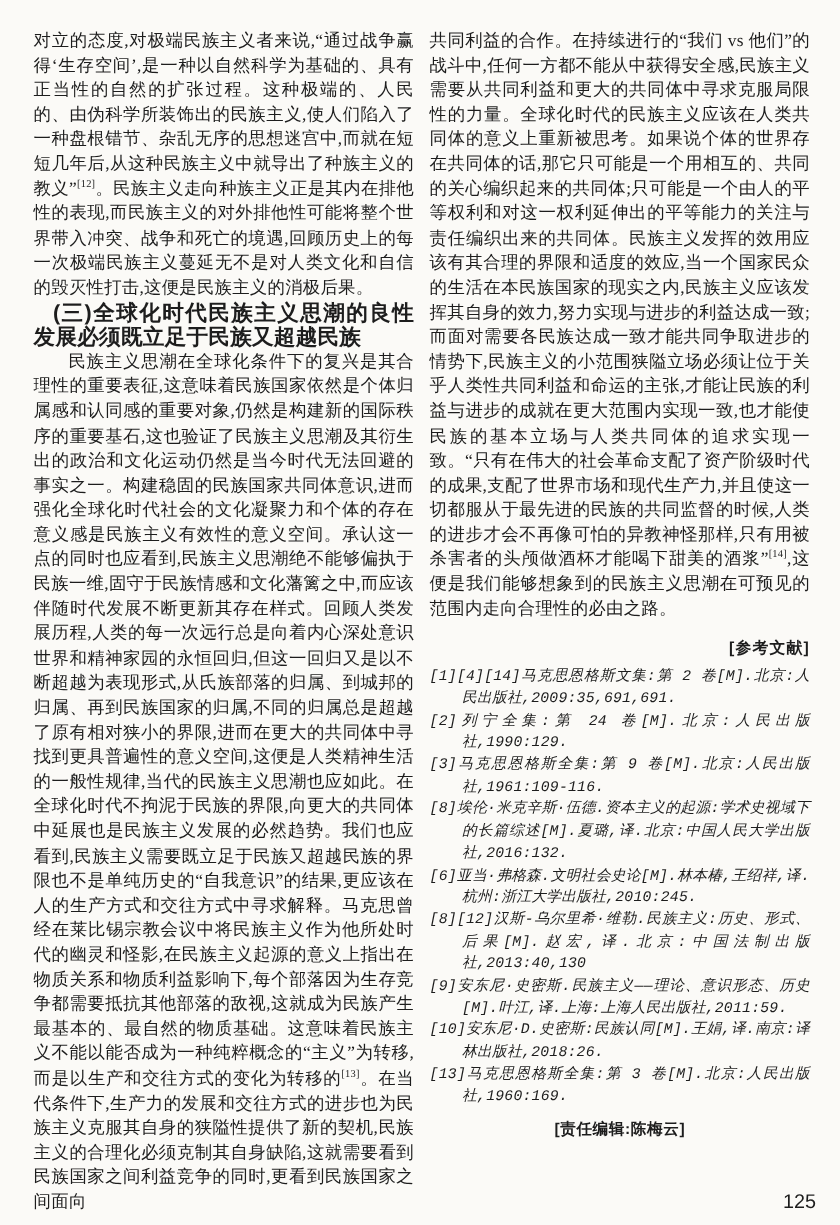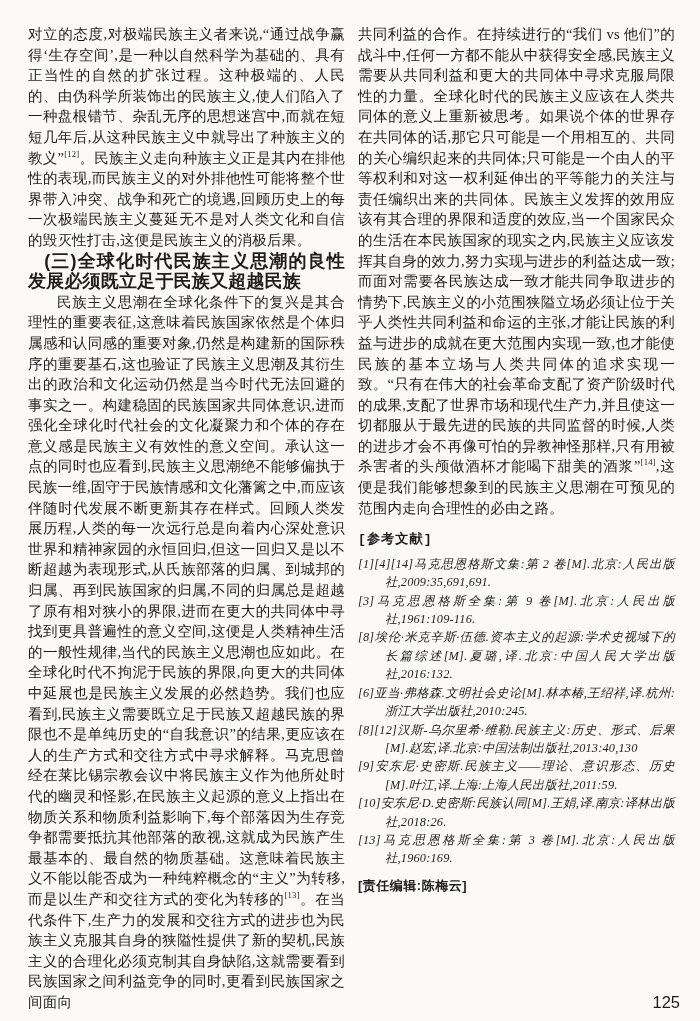--- a/index.html
+++ b/index.html
@@ -49,44 +49,45 @@
     text-indent: 0.9em;
     margin: 0;
     letter-spacing: 0.2px;
   }
   sup {
     font-size: 0.60em;
     line-height: 0;
     vertical-align: super;
   }
   .refs-heading {
-    font-family: Liberation Mono, monospace;
+    font-family: Liberation Sans, sans-serif;
     font-weight: bold;
     font-size: 13.2px;
-    text-align: left;
+    text-align: right;
     margin: 12px 0 4px 0;
     letter-spacing: 1px;
   }
   .refs {
     font-size: 12.3px;
     line-height: 18.4px;
     font-style: italic;
     letter-spacing: 0.2px;
   }
   .ref-item {
     padding-left: 2.2em;
     text-indent: -2.2em;
     margin: 0;
     text-align: justify;
+    font-family: Liberation Mono, monospace;
   }
   .editor-note {
     font-family: "Liberation Sans", "DejaVu Sans", sans-serif;
     font-weight: bold;
     font-size: 13px;
-    text-align: left;
+    text-align: center;
     margin-top: 8px;
     letter-spacing: 0.5px;
   }
   .page-number {
     position: absolute;
     right: 20px;
     bottom: 9px;
     font-size: 16.5px;
     font-family: Liberation Sans, sans-serif;
     color: #1d1d1d;
@@ -105,20 +106,21 @@
 
   <div class="col">
     <p class="cont body-text">共同利益的合作。在持续进行的“我们 vs 他们”的战斗中,任何一方都不能从中获得安全感,民族主义需要从共同利益和更大的共同体中寻求克服局限性的力量。全球化时代的民族主义应该在人类共同体的意义上重新被思考。如果说个体的世界存在共同体的话,那它只可能是一个用相互的、共同的关心编织起来的共同体;只可能是一个由人的平等权利和对这一权利延伸出的平等能力的关注与责任编织出来的共同体。民族主义发挥的效用应该有其合理的界限和适度的效应,当一个国家民众的生活在本民族国家的现实之内,民族主义应该发挥其自身的效力,努力实现与进步的利益达成一致;而面对需要各民族达成一致才能共同争取进步的情势下,民族主义的小范围狭隘立场必须让位于关乎人类性共同利益和命运的主张,才能让民族的利益与进步的成就在更大范围内实现一致,也才能使民族的基本立场与人类共同体的追求实现一致。“只有在伟大的社会革命支配了资产阶级时代的成果,支配了世界市场和现代生产力,并且使这一切都服从于最先进的民族的共同监督的时候,人类的进步才会不再像可怕的异教神怪那样,只有用被杀害者的头颅做酒杯才能喝下甜美的酒浆”<sup>[14]</sup>,这便是我们能够想象到的民族主义思潮在可预见的范围内走向合理性的必由之路。</p>
 
     <div class="refs-heading">[参考文献]</div>
 
     <div class="refs">
 
         <p class="ref-item">[1][4][14]马克思恩格斯文集:第 2 卷[M].北京:人民出版社,2009:35,691,691.</p>
 
+        <p class="ref-item">[2]列宁全集:第 24 卷[M].北京:人民出版社,1990:129.</p>
 
         <p class="ref-item">[3]马克思恩格斯全集:第 9 卷[M].北京:人民出版社,1961:109-116.</p>
 
         <p class="ref-item">[8]埃伦·米克辛斯·伍德.资本主义的起源:学术史视域下的长篇综述[M].夏璐,译.北京:中国人民大学出版社,2016:132.</p>
 
         <p class="ref-item">[6]亚当·弗格森.文明社会史论[M].林本椿,王绍祥,译.杭州:浙江大学出版社,2010:245.</p>
 
 
         <p class="ref-item">[8][12]汉斯-乌尔里希·维勒.民族主义:历史、形式、后果[M].赵宏,译.北京:中国法制出版社,2013:40,130</p>
 

